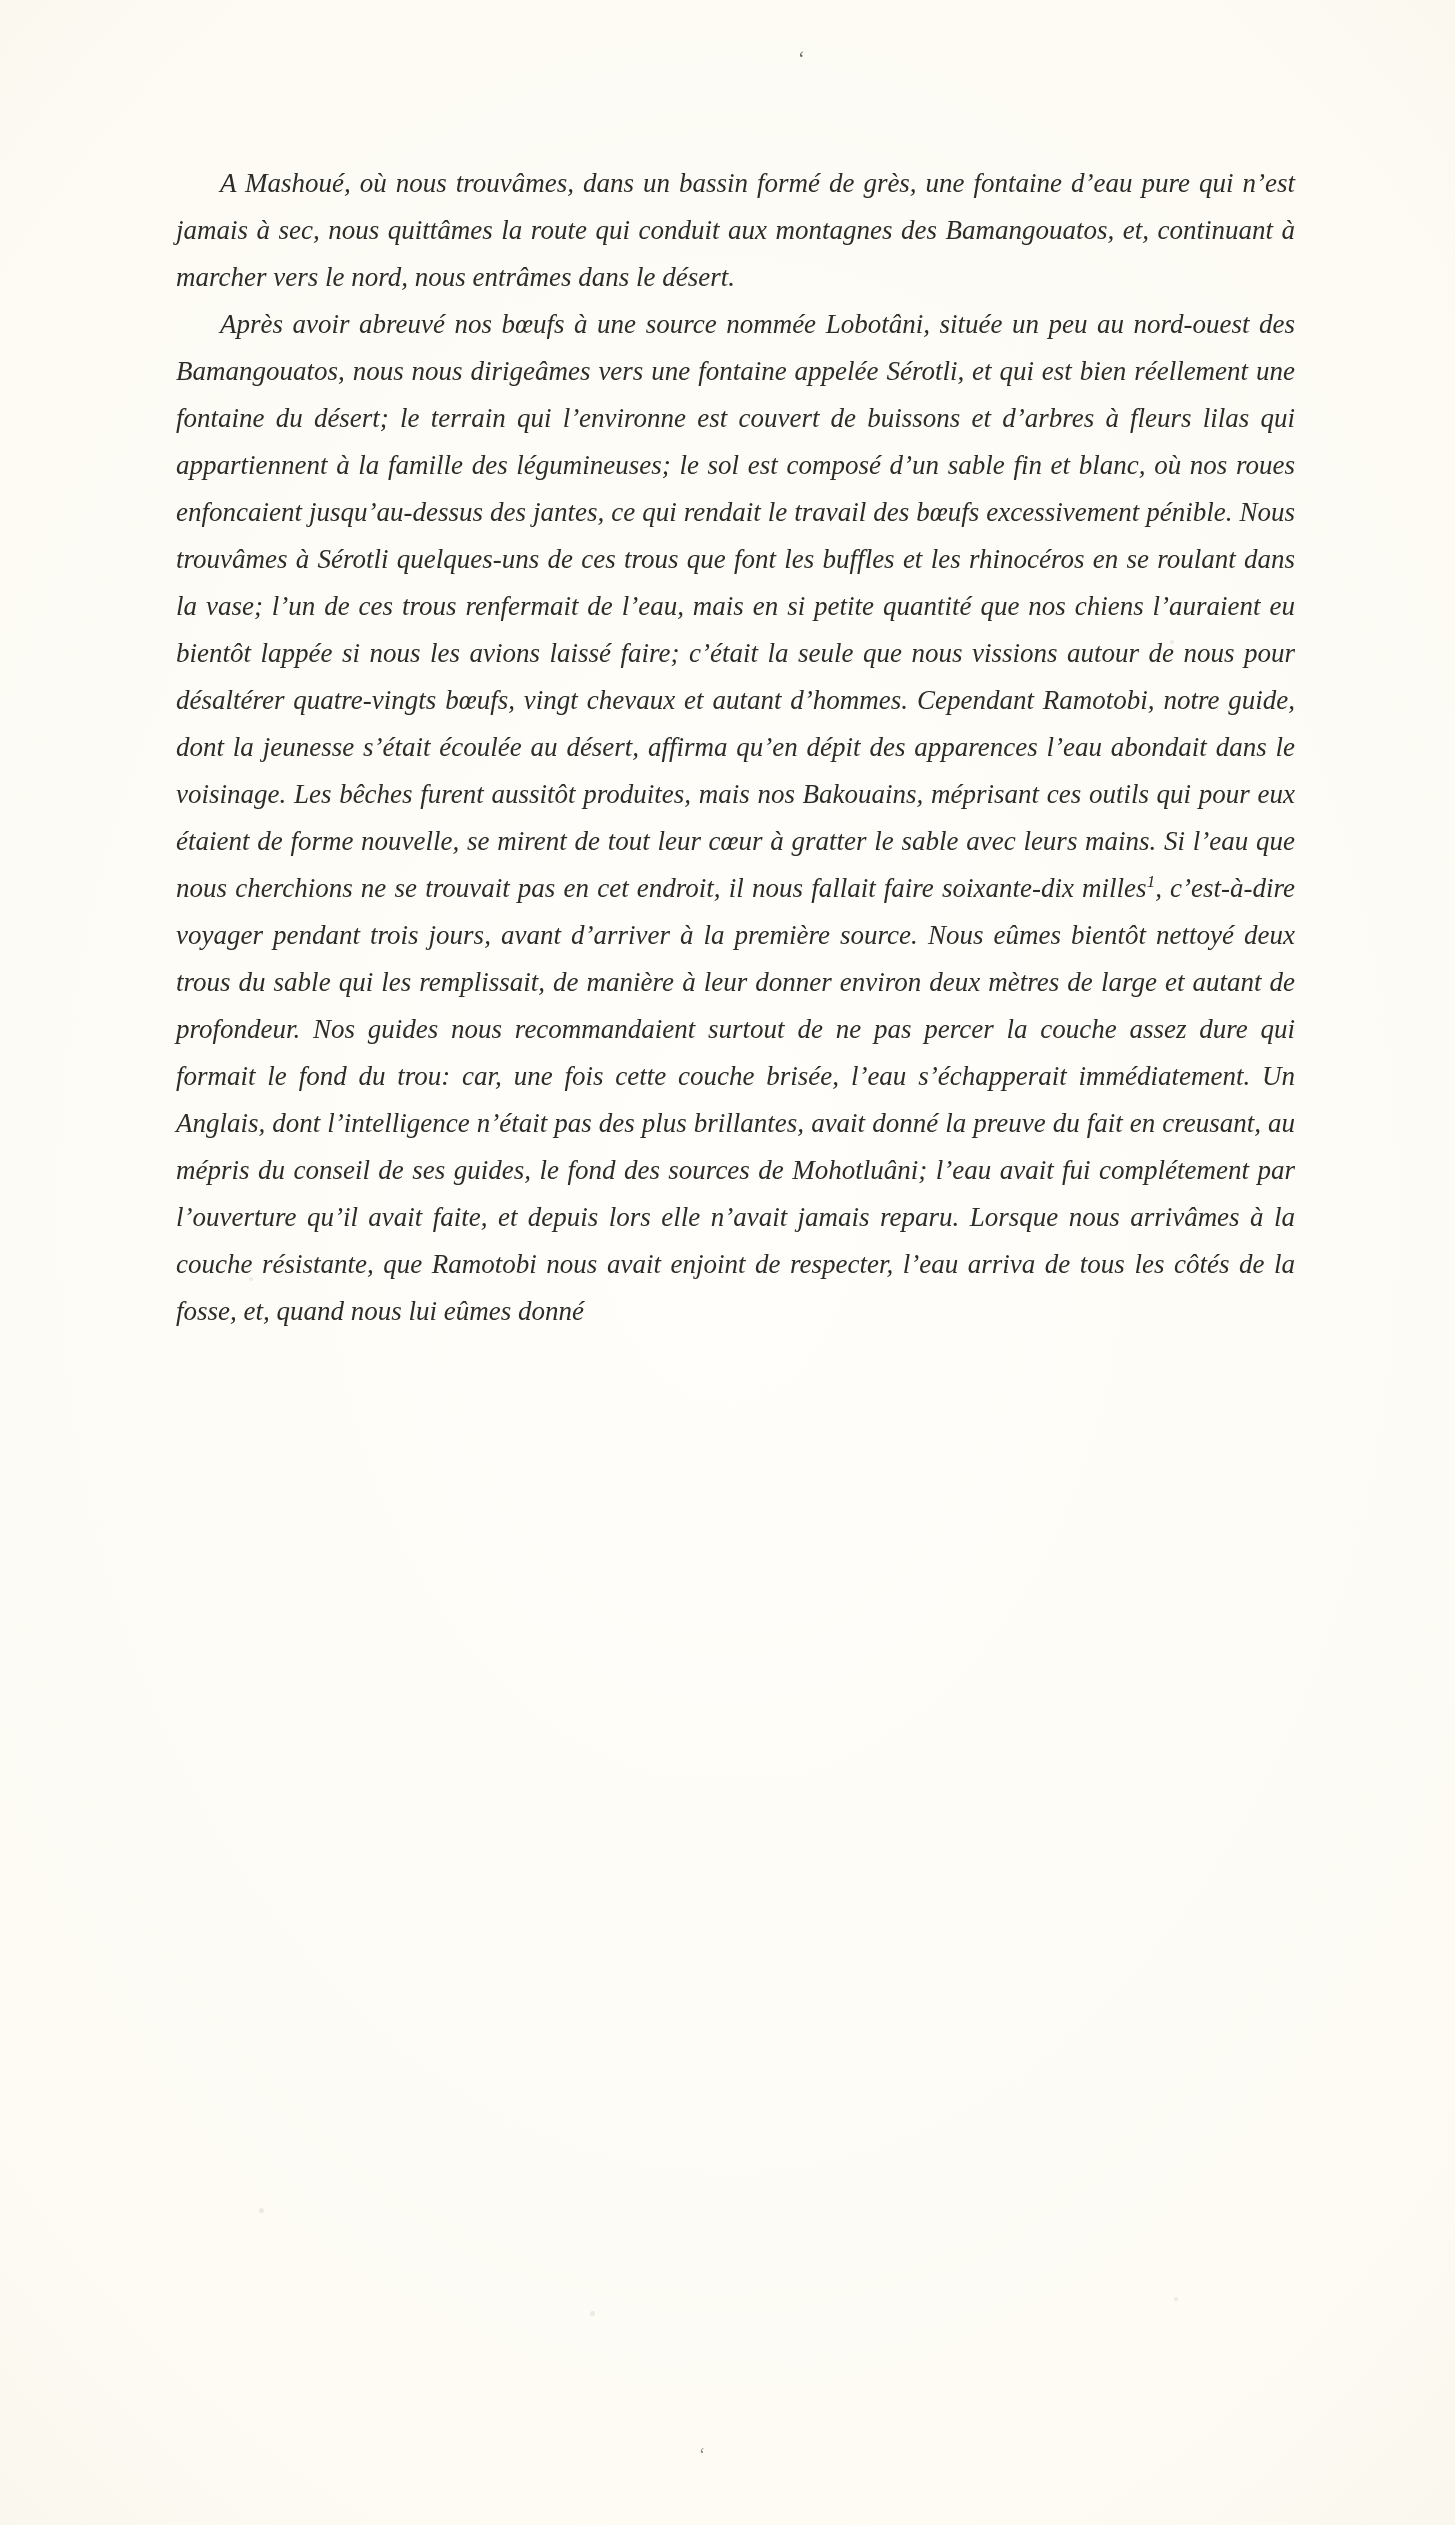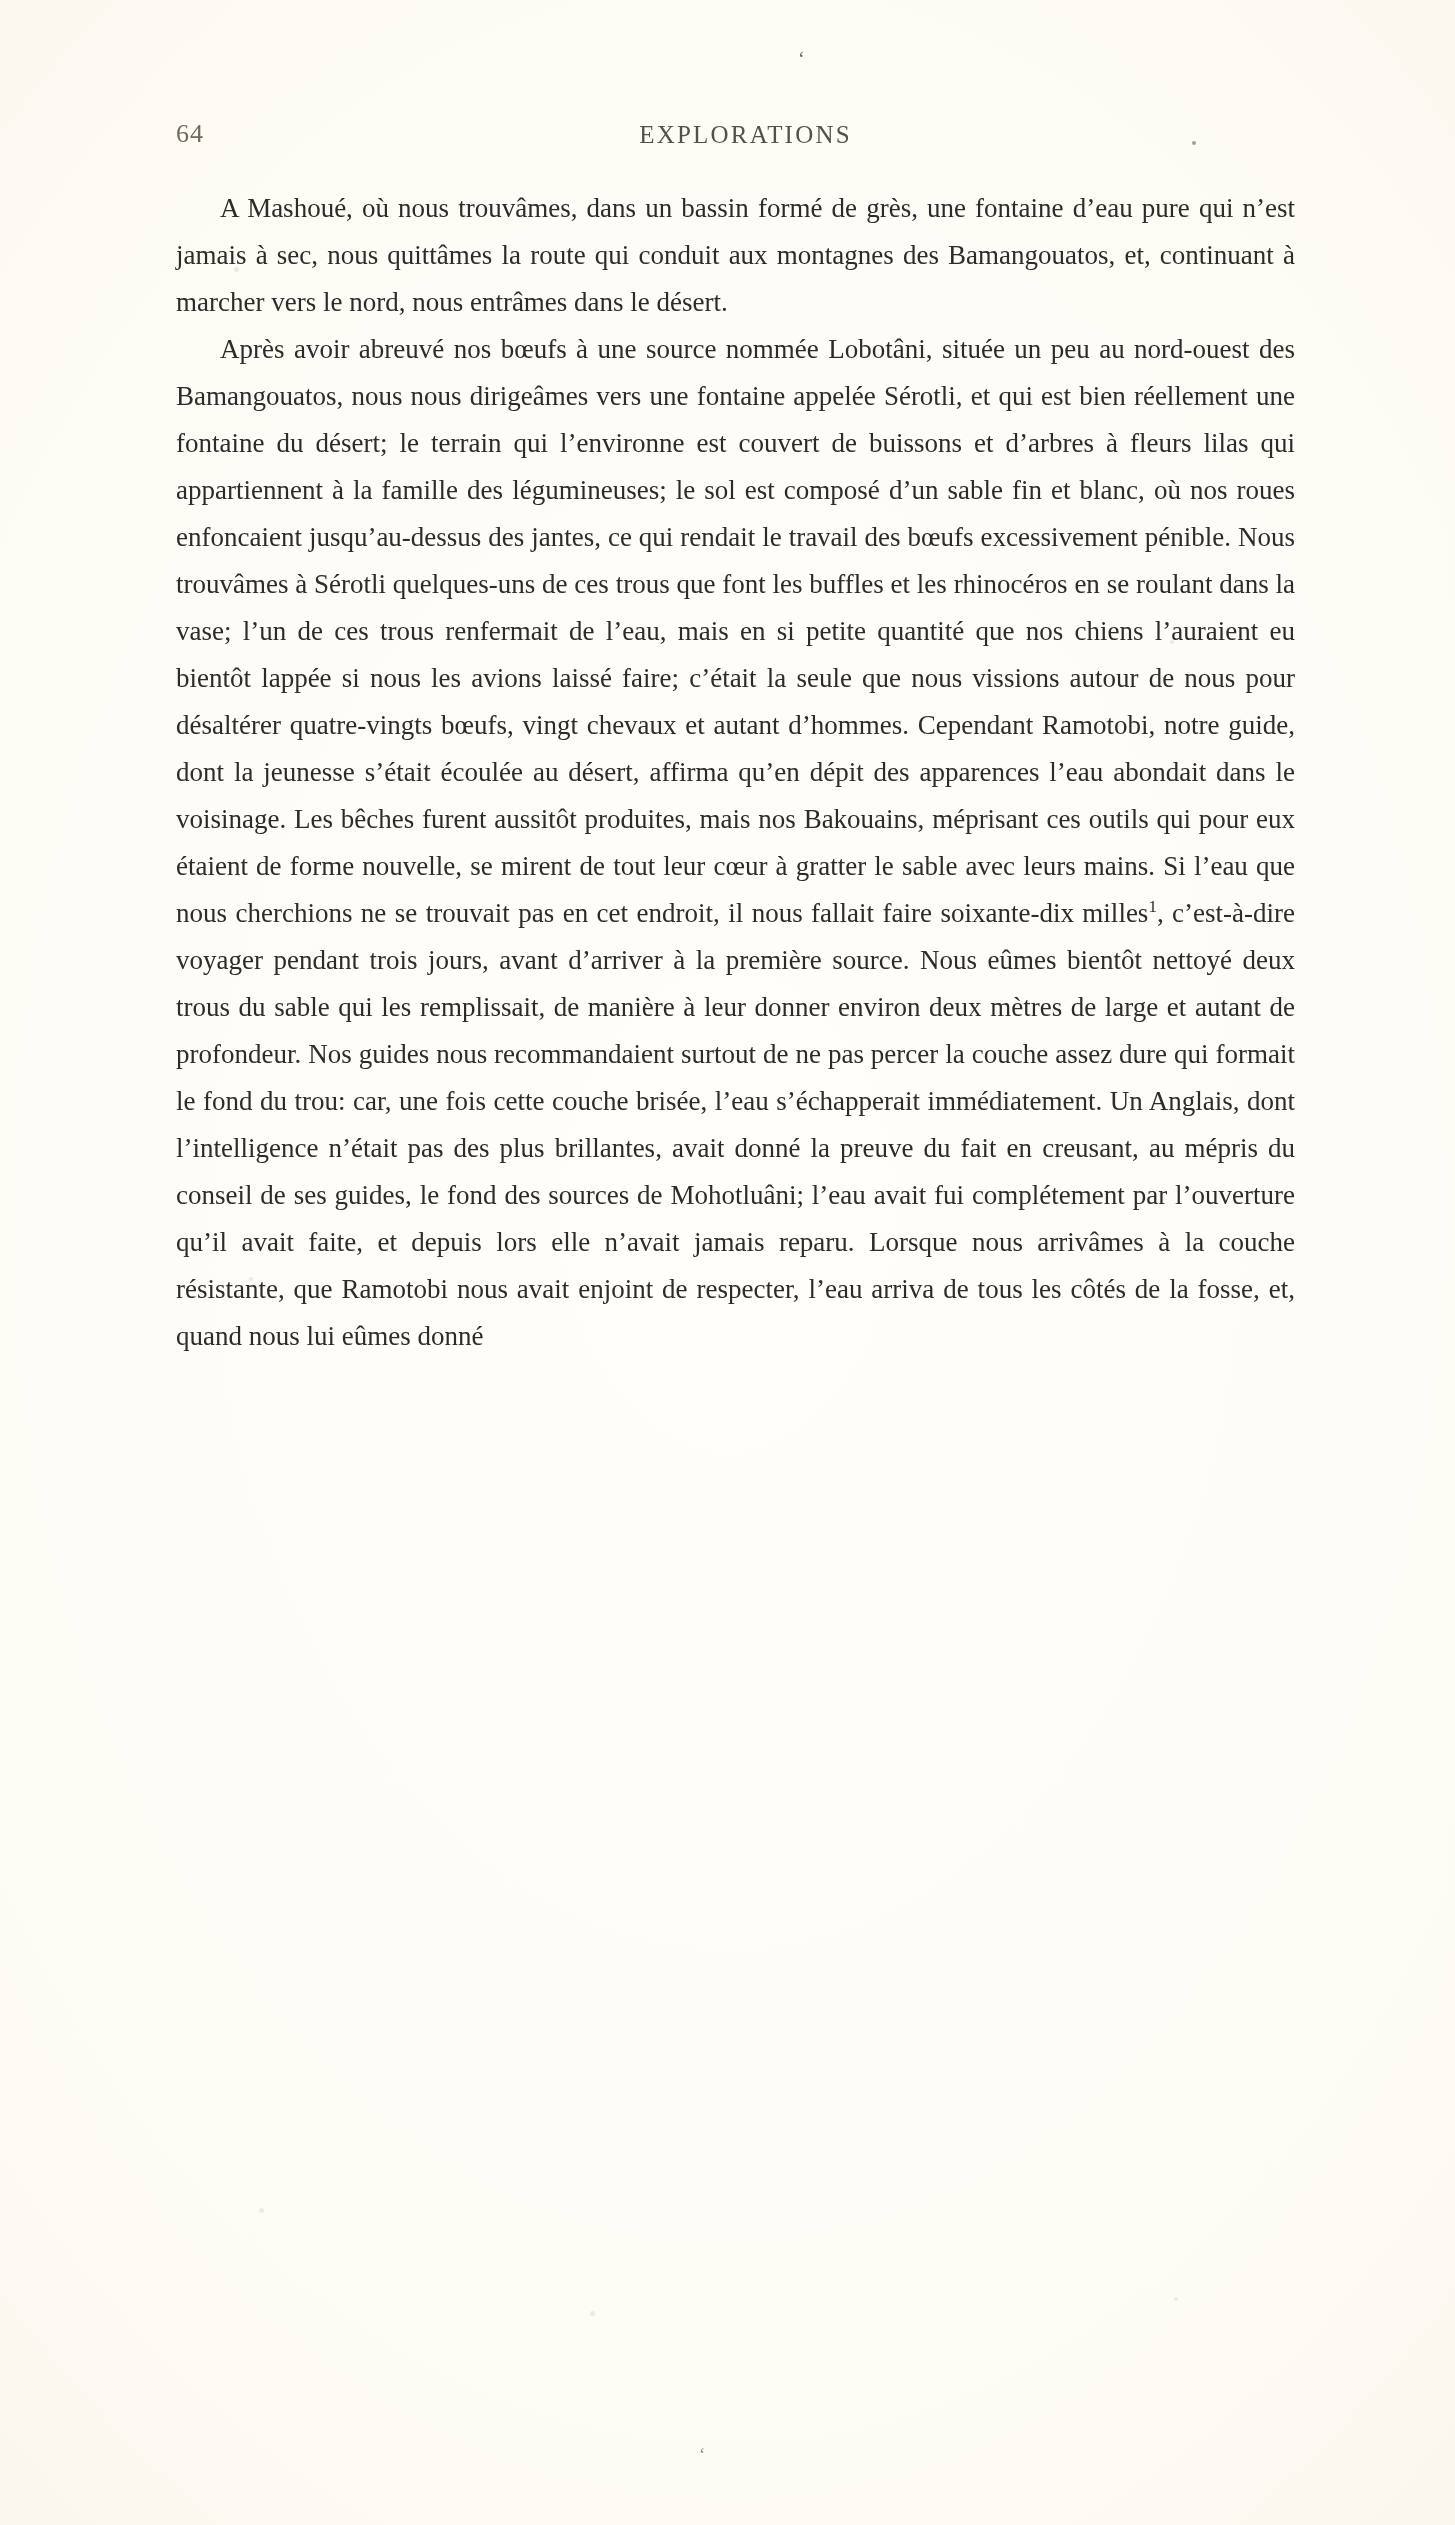--- a/index.html
+++ b/index.html
@@ -64,26 +64,27 @@
     position: absolute;
     right: 99px;
     top: 22px;
     width: 4px;
     height: 4px;
     background: #8d8a80;
     border-radius: 50%;
     opacity: .8;
   }
   .body-text {
-    margin-top: 26px;
+    margin-top: 41px;
     font-size: 27px;
     line-height: 47px;
     color: #2e2c28;
     text-align: justify;
     text-justify: inter-word;
+    font-style: italic;
     -webkit-font-smoothing: antialiased;
   }
   .body-text p {
     margin: 0 0 0 0;
     text-indent: 44px;
   }
   .body-text p.cont {
     text-indent: 44px;
   }
   .fn-marker {
@@ -127,25 +128,20 @@
   <div class="speck" style="left:1170px; top:640px; width:4px; height:4px;"></div>
   <div class="speck" style="left:249px; top:1277px; width:4px; height:4px;"></div>
   <div class="speck" style="left:259px; top:2208px; width:5px; height:5px;"></div>
   <div class="speck" style="left:590px; top:2311px; width:5px; height:5px;"></div>
   <div class="speck" style="left:1174px; top:2297px; width:4px; height:4px;"></div>
 
   <div class="top-mark">‘</div>
 
   <div class="content">
 
-    <div class="header-row">
-      <div class="folio">64</div>
-      <div class="running-head">EXPLORATIONS</div>
-      <div class="dot-right"></div>
-    </div>
 
     <div class="body-text">
       <p>A Mashoué, où nous trouvâmes, dans un bassin formé de grès, une fontaine d’eau pure qui n’est jamais à sec, nous quittâmes la route qui conduit aux montagnes des Bamangouatos, et, continuant à marcher vers le nord, nous entrâmes dans le désert.</p>
       <p class="cont"><span>Après avoir abreuvé nos bœufs à une source nommée Lobotâni, située un peu au nord-ouest des Bamangouatos, nous nous dirigeâmes vers une fontaine appelée Sérotli, et qui est bien réellement une fontaine du désert; le terrain qui l’environne est couvert de buissons et d’arbres à fleurs lilas qui appartiennent à la famille des légumineuses; le sol est composé d’un sable fin et blanc, où nos roues enfoncaient jusqu’au-dessus des jantes, ce qui rendait le travail des bœufs excessivement pénible. Nous trouvâmes à Sérotli quelques-uns de ces trous que font les buffles et les rhinocéros en se roulant dans la vase; l’un de ces trous renfermait de l’eau, mais en si petite quantité que nos chiens l’auraient eu bientôt lappée si nous les avions laissé faire; c’était la seule que nous vissions autour de nous pour désaltérer quatre-vingts bœufs, vingt chevaux et autant d’hommes. Cependant Ramotobi, notre guide, dont la jeunesse s’était écoulée au désert, affirma qu’en dépit des apparences l’eau abondait dans le voisinage. Les bêches furent aussitôt produites, mais nos Bakouains, méprisant ces outils qui pour eux étaient de forme nouvelle, se mirent de tout leur cœur à gratter le sable avec leurs mains. Si l’eau que nous cherchions ne se trouvait pas en cet endroit, il nous fallait faire soixante-dix milles</span><span class="fn-marker">1</span><span>, c’est-à-dire voyager pendant trois jours, avant d’arriver à la première source. Nous eûmes bientôt nettoyé deux trous du sable qui les remplissait, de manière à leur donner environ deux mètres de large et autant de profondeur. Nos guides nous recommandaient surtout de ne pas percer la couche assez dure qui formait le fond du trou: car, une fois cette couche brisée, l’eau s’échapperait immédiatement. Un Anglais, dont l’intelligence n’était pas des plus brillantes, avait donné la preuve du fait en creusant, au mépris du conseil de ses guides, le fond des sources de Mohotluâni; l’eau avait fui complétement par l’ouverture qu’il avait faite, et depuis lors elle n’avait jamais reparu. Lorsque nous arrivâmes à la couche résistante, que Ramotobi nous avait enjoint de respecter, l’eau arriva de tous les côtés de la fosse, et, quand nous lui eûmes donné</span></p>
     </div>
 
   </div>
 
 
   <div class="bottom-mark">‘</div>

